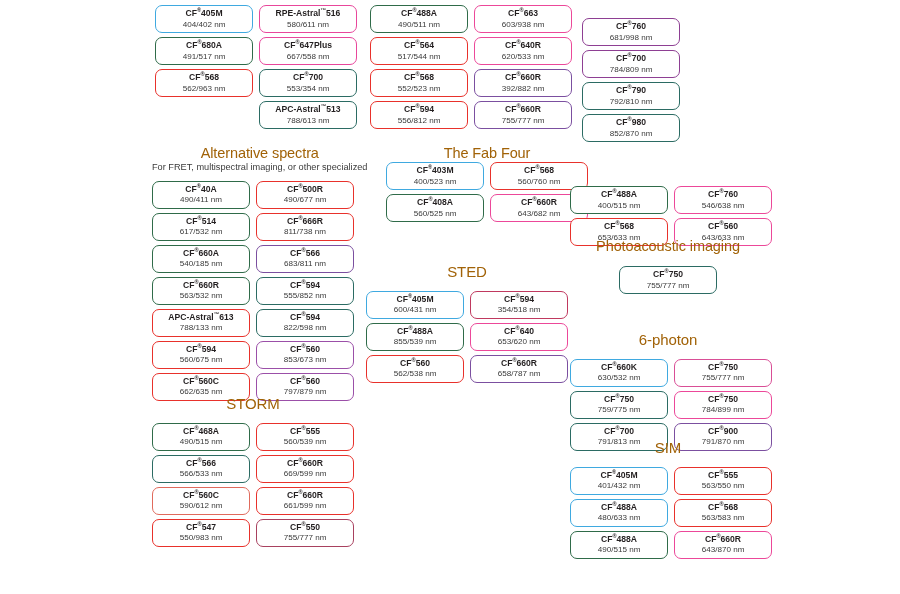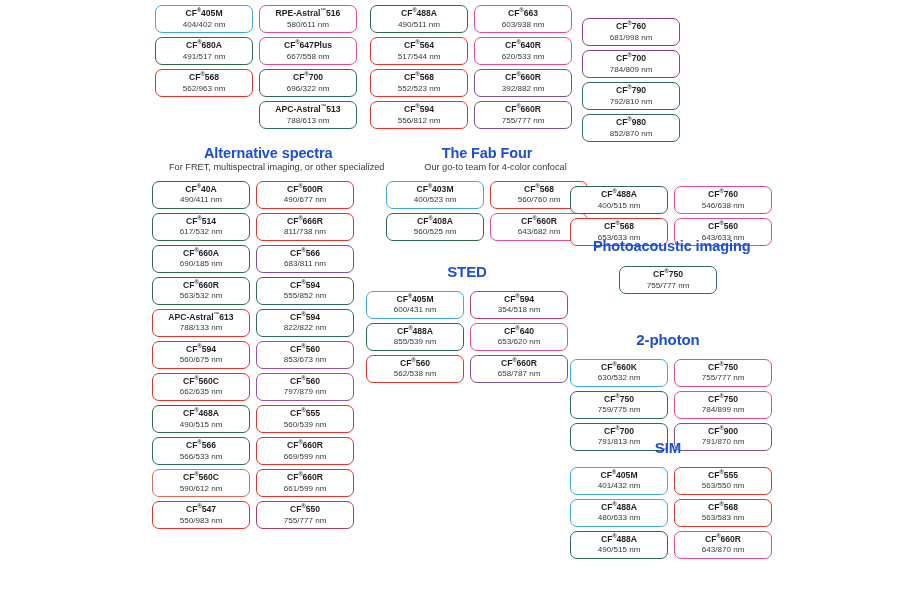--- a/index.html
+++ b/index.html
@@ -20,34 +20,34 @@
     left: 0; top: 0;
     width: 900px;
     height: 594px;
   }
   
   .group {
     position: absolute;
   }
   .grp-title {
     text-align: center;
-    font-weight: bold;
+    font-weight: normal;
     font-size: 14.5px;
     line-height: 1.12;
-    color: #1d4ed8;
+    color: #a16207;
     letter-spacing: -0.1px;
     margin: 0 0 1px 0;
     white-space: nowrap;
   }
   .grp-sub {
     text-align: center;
     font-size: 9.2px;
     line-height: 1.15;
     color: #3b3b3b;
-    margin: 0 0 8px 17px;
+    margin: 0 0 8px 0;
     white-space: nowrap;
   }
   .grp-title.big2 { font-size: 15px; }
   .cols {
     display: flex;
     flex-direction: row;
     align-items: flex-start;
     gap: 6px;
   }
   .col {
@@ -114,21 +114,21 @@
           <div class="chip" style="border-color: rgb(232, 70, 155);">
             <div class="name">RPE-Astral<sup>™</sup>516</div>
             <div class="spec">580/611 nm</div>
           </div>
           <div class="chip" style="border-color: rgb(232, 70, 155);">
             <div class="name">CF<sup>®</sup>647Plus</div>
             <div class="spec">667/558 nm</div>
           </div>
           <div class="chip" style="border-color: rgb(43, 107, 99);">
             <div class="name">CF<sup>®</sup>700</div>
-            <div class="spec">696/322 nm</div>
+            <div class="spec">553/354 nm</div>
           </div>
           <div class="chip" style="border-color: rgb(43, 107, 99);">
             <div class="name">APC-Astral<sup>™</sup>513</div>
             <div class="spec">788/613 nm</div>
           </div>
         </div>
     </div>
   </div>
 
   <div class="group" style="left:370px; top:5px;">
@@ -203,21 +203,21 @@
           <div class="chip" style="border-color: rgb(47, 107, 73);">
             <div class="name">CF<sup>®</sup>40A</div>
             <div class="spec">490/411 nm</div>
           </div>
           <div class="chip" style="border-color: rgb(47, 107, 73);">
             <div class="name">CF<sup>®</sup>514</div>
             <div class="spec">617/532 nm</div>
           </div>
           <div class="chip" style="border-color: rgb(47, 107, 73);">
             <div class="name">CF<sup>®</sup>660A</div>
-            <div class="spec">690/185 nm</div>
+            <div class="spec">540/185 nm</div>
           </div>
           <div class="chip" style="border-color: rgb(47, 107, 73);">
             <div class="name">CF<sup>®</sup>660R</div>
             <div class="spec">563/532 nm</div>
           </div>
           <div class="chip" style="border-color: rgb(232, 49, 43);">
             <div class="name">APC-Astral<sup>™</sup>613</div>
             <div class="spec">788/133 nm</div>
           </div>
           <div class="chip" style="border-color: rgb(232, 49, 43);">
@@ -241,37 +241,36 @@
           <div class="chip" style="border-color: rgb(123, 79, 160);">
             <div class="name">CF<sup>®</sup>566</div>
             <div class="spec">683/811 nm</div>
           </div>
           <div class="chip" style="border-color: rgb(43, 107, 99);">
             <div class="name">CF<sup>®</sup>594</div>
             <div class="spec">555/852 nm</div>
           </div>
           <div class="chip" style="border-color: rgb(43, 107, 99);">
             <div class="name">CF<sup>®</sup>594</div>
-            <div class="spec">822/822 nm</div>
+            <div class="spec">822/598 nm</div>
           </div>
           <div class="chip" style="border-color: rgb(155, 79, 168);">
             <div class="name">CF<sup>®</sup>560</div>
             <div class="spec">853/673 nm</div>
           </div>
           <div class="chip" style="border-color: rgb(155, 79, 168);">
             <div class="name">CF<sup>®</sup>560</div>
             <div class="spec">797/879 nm</div>
           </div>
         </div>
     </div>
   </div>
 
   <div class="group" style="left:386px; top:145px;">
     <div class="grp-title">The Fab Four</div>
-    <div class="grp-sub">Our go-to team for 4-color confocal</div>
     <div class="cols">
       <div class="col">
           <div class="chip" style="border-color: rgb(63, 169, 224);">
             <div class="name">CF<sup>®</sup>403M</div>
             <div class="spec">400/523 nm</div>
           </div>
           <div class="chip" style="border-color: rgb(47, 107, 73);">
             <div class="name">CF<sup>®</sup>408A</div>
             <div class="spec">560/525 nm</div>
           </div>
@@ -356,21 +355,21 @@
       <div class="col">
           <div class="chip" style="border-color: rgb(43, 107, 99);">
             <div class="name">CF<sup>®</sup>750</div>
             <div class="spec">755/777 nm</div>
           </div>
         </div>
     </div>
   </div>
 
   <div class="group" style="left:570px; top:332px;">
-    <div class="grp-title big2" style="width:196px;">2-photon</div>
+    <div class="grp-title big2" style="width:196px;">6-photon</div>
     <div style="height:9px"></div>
     <div class="cols">
       <div class="col">
           <div class="chip" style="border-color: rgb(63, 169, 224);">
             <div class="name">CF<sup>®</sup>660K</div>
             <div class="spec">630/532 nm</div>
           </div>
           <div class="chip" style="border-color: rgb(43, 107, 99);">
             <div class="name">CF<sup>®</sup>750</div>
             <div class="spec">759/775 nm</div>
@@ -426,20 +425,21 @@
           </div>
           <div class="chip" style="border-color: rgb(236, 72, 153);">
             <div class="name">CF<sup>®</sup>660R</div>
             <div class="spec">643/870 nm</div>
           </div>
         </div>
     </div>
   </div>
 
   <div class="group" style="left:152px; top:396px;">
+    <div class="grp-title big2" style="width:202px;">STORM</div>
     <div style="height:9px"></div>
     <div class="cols">
       <div class="col">
           <div class="chip" style="border-color: rgb(47, 107, 73);">
             <div class="name">CF<sup>®</sup>468A</div>
             <div class="spec">490/515 nm</div>
           </div>
           <div class="chip" style="border-color: rgb(43, 107, 99);">
             <div class="name">CF<sup>®</sup>566</div>
             <div class="spec">566/533 nm</div>

